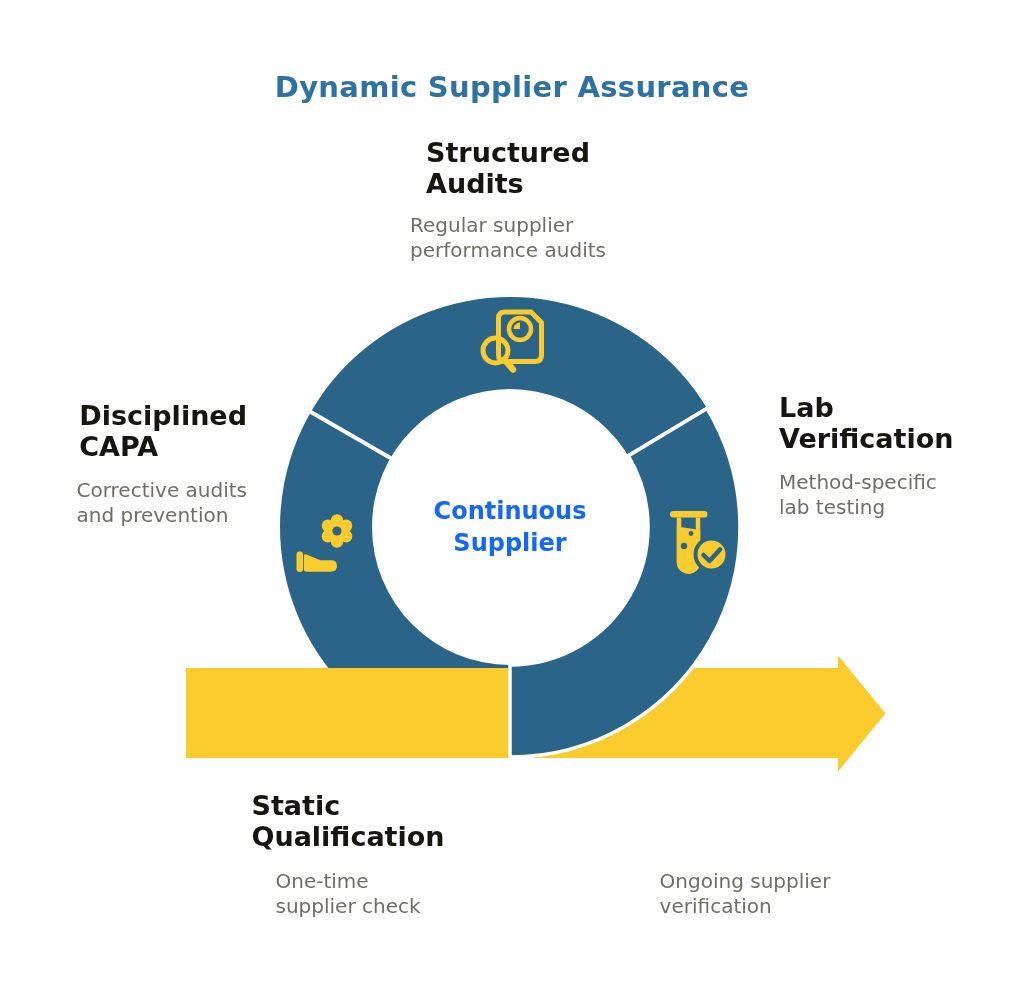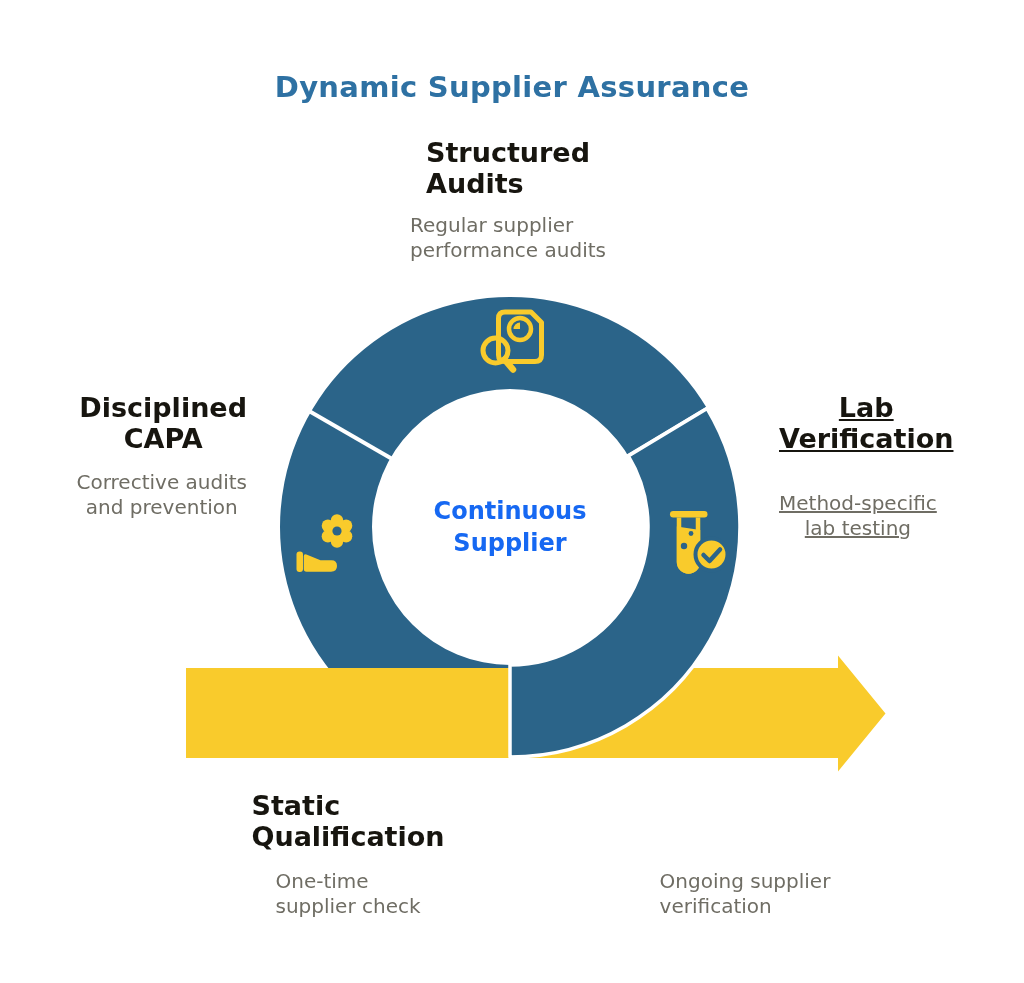--- a/index.html
+++ b/index.html
@@ -37,28 +37,28 @@
   .subtitle{
     font-size:20px;line-height:25px;
     color:var(--subtitle-gray);white-space:pre-line;
   }
   .center-label{
     left:510px;top:527px;transform:translate(-50%,-50%);
     font-size:24px;line-height:32px;font-weight:700;
     color:var(--center-blue);text-align:center;white-space:pre-line;
   }
   .cc{transform:translate(-50%,-50%);text-align:left;}
-  .cy-right{transform:translateY(-50%);text-align:center;}
-  .cy-left{transform:translateY(-50%);text-align:center;text-decoration:underline;}
+  .cy-right{transform:translateY(-50%);text-align:left;margin-top:8px;}
+  .cy-left{transform:translateY(-50%);text-align:left;}
   .pos-top-h{left:508px;top:168px;}
   .pos-top-s{left:508px;top:238px;}
   .pos-capa-h{right:777px;top:423px;}
   .pos-capa-s{right:777px;top:495px;}
   .pos-lab-h{left:779px;top:423px;}
-  .pos-lab-s{left:779px;top:516px;}
+  .pos-lab-s{left:779px;top:495px;}
   .pos-static-h{left:348px;top:821px;}
   .pos-static-s{left:348px;top:894px;}
   .pos-dyn-h{left:745px;top:821px;}
   .pos-dyn-s{left:745px;top:894px;}
 </style>
 </head>
 <body>
 
 <div class="canvas">
 

